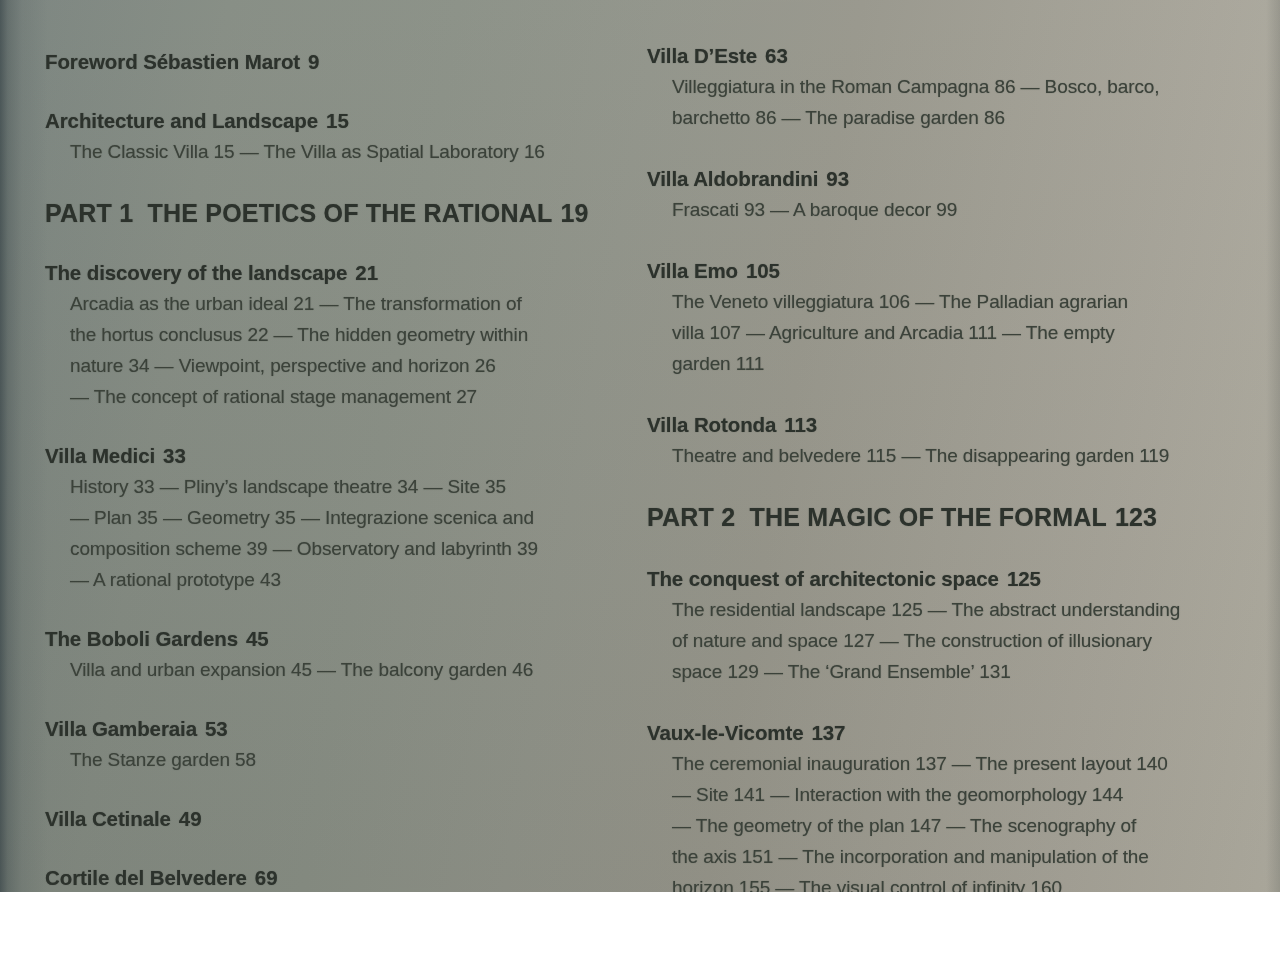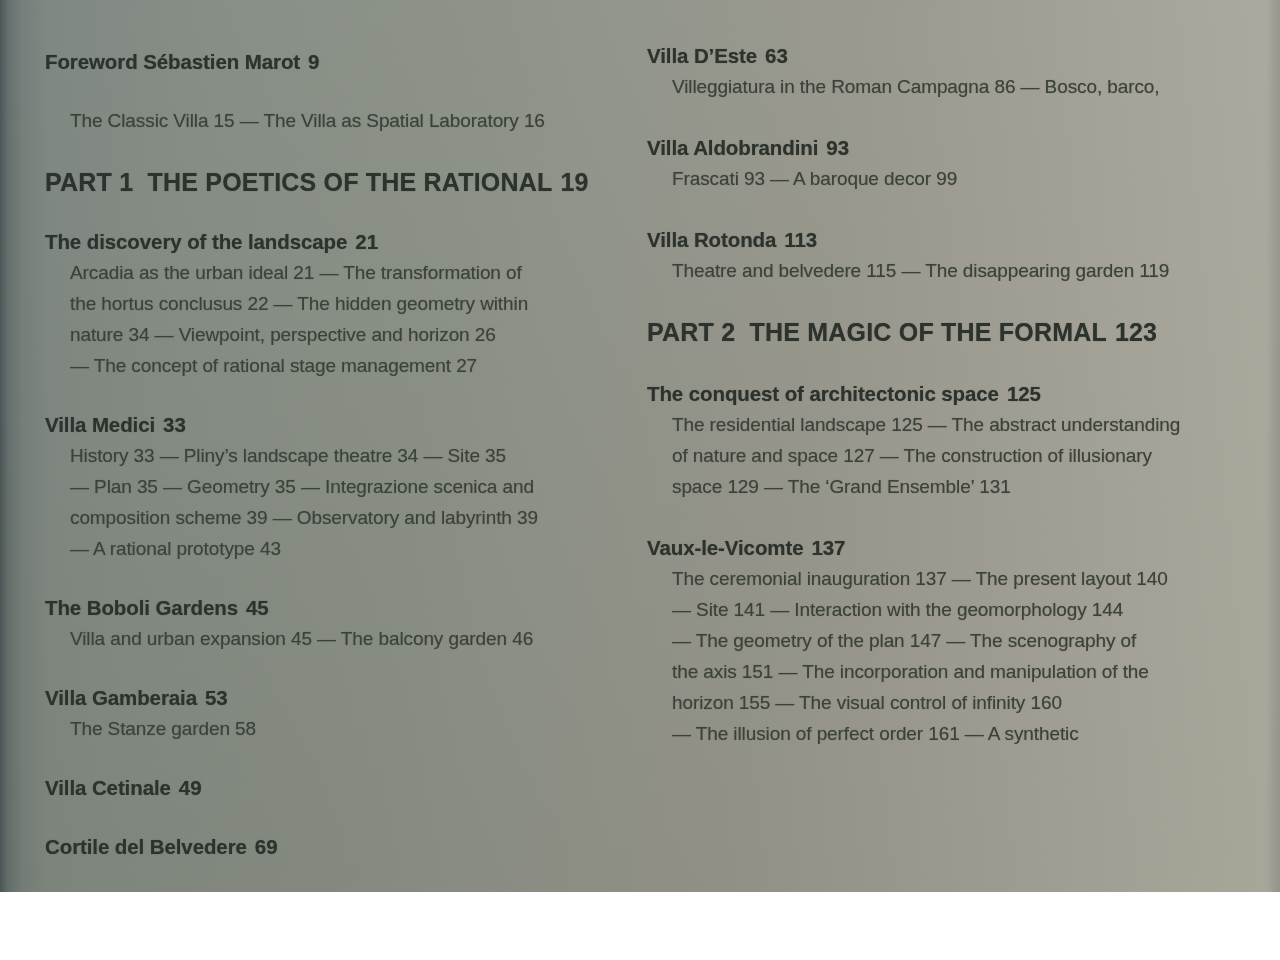--- a/index.html
+++ b/index.html
@@ -62,20 +62,21 @@
 </style>
 </head>
 <body>
 
 <div class="photo-page">
   <div class="toc-column col-left" id="col-left">
       <div class="entry chapter">
         <div class="title"><span class="title-text">Foreword Sébastien Marot</span><span class="page-num">9</span></div>
       </div>
       <div class="entry chapter">
+        <div class="title"><span class="title-text">Architecture and Landscape</span><span class="page-num">15</span></div>
         <div class="detail-line">The Classic Villa 15 — The Villa as Spatial Laboratory 16</div>
       </div>
       <div class="entry part">
         <div class="title"><span class="title-text">PART 1  THE POETICS OF THE RATIONAL</span><span class="page-num">19</span></div>
       </div>
       <div class="entry chapter">
         <div class="title"><span class="title-text">The discovery of the landscape</span><span class="page-num">21</span></div>
         <div class="detail-line">Arcadia as the urban ideal 21 — The transformation of</div>
         <div class="detail-line">the hortus conclusus 22 — The hidden geometry within</div>
         <div class="detail-line">nature 34 — Viewpoint, perspective and horizon 26</div>
@@ -100,24 +101,31 @@
         <div class="title"><span class="title-text">Villa Cetinale</span><span class="page-num">49</span></div>
       </div>
       <div class="entry chapter">
         <div class="title"><span class="title-text">Cortile del Belvedere</span><span class="page-num">69</span></div>
       </div>
     </div>
   <div class="toc-column col-right" id="col-right">
       <div class="entry chapter">
         <div class="title"><span class="title-text">Villa D’Este</span><span class="page-num">63</span></div>
         <div class="detail-line">Villeggiatura in the Roman Campagna 86 — Bosco, barco,</div>
+        <div class="detail-line">barchetto 86 — The paradise garden 86</div>
       </div>
       <div class="entry chapter">
         <div class="title"><span class="title-text">Villa Aldobrandini</span><span class="page-num">93</span></div>
         <div class="detail-line">Frascati 93 — A baroque decor 99</div>
+      </div>
+      <div class="entry chapter">
+        <div class="title"><span class="title-text">Villa Emo</span><span class="page-num">105</span></div>
+        <div class="detail-line">The Veneto villeggiatura 106 — The Palladian agrarian</div>
+        <div class="detail-line">villa 107 — Agriculture and Arcadia 111 — The empty</div>
+        <div class="detail-line">garden 111</div>
       </div>
       <div class="entry chapter">
         <div class="title"><span class="title-text">Villa Rotonda</span><span class="page-num">113</span></div>
         <div class="detail-line">Theatre and belvedere 115 — The disappearing garden 119</div>
       </div>
       <div class="entry part">
         <div class="title"><span class="title-text">PART 2  THE MAGIC OF THE FORMAL</span><span class="page-num">123</span></div>
       </div>
       <div class="entry chapter">
         <div class="title"><span class="title-text">The conquest of architectonic space</span><span class="page-num">125</span></div>

